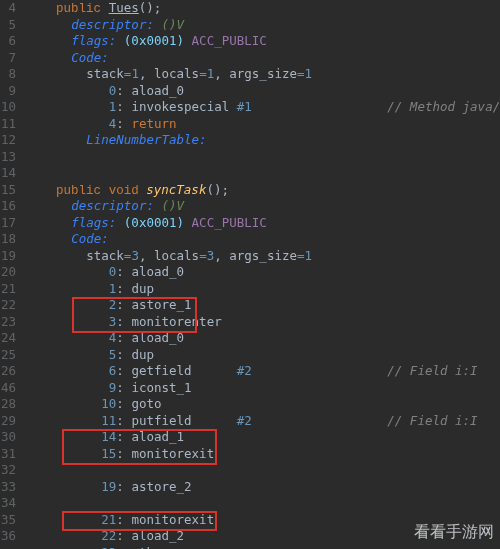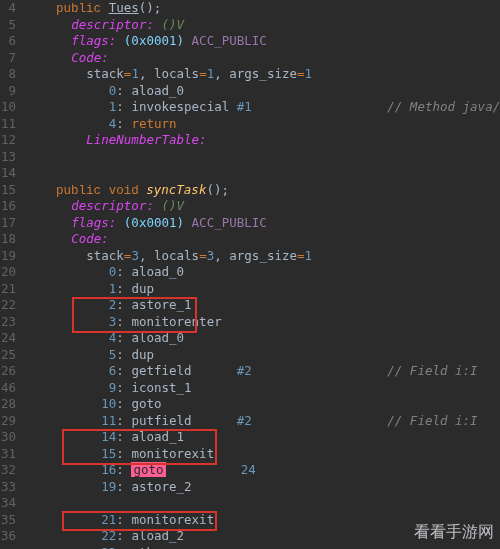--- a/index.html
+++ b/index.html
@@ -35,21 +35,21 @@
   .code {
     padding-left: 6px;
     position: relative;
   }
   .kw { color: #cc7832; font-family: Liberation Mono, monospace; }
   .cls { color: #a9b7c6; text-decoration: underline; }
   .method { color: #ffc66d; font-style: italic; }
   .desc { color: #6a8759; font-style: italic; }
   .flag { color: #7dd3fc; }
   .flagname { color: #9876aa; }
-  .section { color: #d946ef; font-style: italic; text-align: center; }
+  .section { color: #3b82f6; font-style: italic; text-align: center; }
   .num { color: #6897bb; }
   .eq { color: #cc7832; }
   .idx { color: #6897bb; }
   .op { color: #cc7832; }
   .instr { color: #a9b7c6; }
   .ref { color: #6897bb; }
   .cmt { color: #808080; font-style: italic; }
   .hl-op { background: #ff5e94; color: #2b2b2b; padding: 0 2px; }
 
   .redbox {
@@ -124,21 +124,21 @@
   <div class="line"><span class="gutter">46</span><span class="code">           <span class="idx">9</span>: <span class="instr">iconst_1</span></span></div>
 
   <div class="line"><span class="gutter">28</span><span class="code">          <span class="idx">10</span>: <span class="instr">goto</span></span></div>
 
   <div class="line"><span class="gutter">29</span><span class="code">          <span class="idx">11</span>: <span class="instr">putfield</span>      <span class="ref">#2</span>                  <span class="cmt">// Field i:I</span></span></div>
 
   <div class="line"><span class="gutter">30</span><span class="code">          <span class="idx">14</span>: <span class="instr">aload_1</span></span></div>
 
   <div class="line"><span class="gutter">31</span><span class="code">          <span class="idx">15</span>: <span class="instr">monitorexit</span></span></div>
 
-  <div class="line"><span class="gutter">32</span><span class="code">          <span class="idx">16</span>: <span class="hl-op">goto</span>          <span class="num">24</span></span></div>
+  <div class="line"><span class="gutter">32</span></div>
 
   <div class="line"><span class="gutter">33</span><span class="code">          <span class="idx">19</span>: <span class="instr">astore_2</span></span></div>
 
   <div class="line"><span class="gutter">34</span></div>
 
   <div class="line"><span class="gutter">35</span><span class="code">          <span class="idx">21</span>: <span class="instr">monitorexit</span></span></div>
 
   <div class="line"><span class="gutter">36</span><span class="code">          <span class="idx">22</span>: <span class="instr">aload_2</span></span></div>
 
   <div class="line"><span class="gutter"></span><span class="code">          <span class="idx">23</span>: <span class="instr">athrow</span></span></div>

